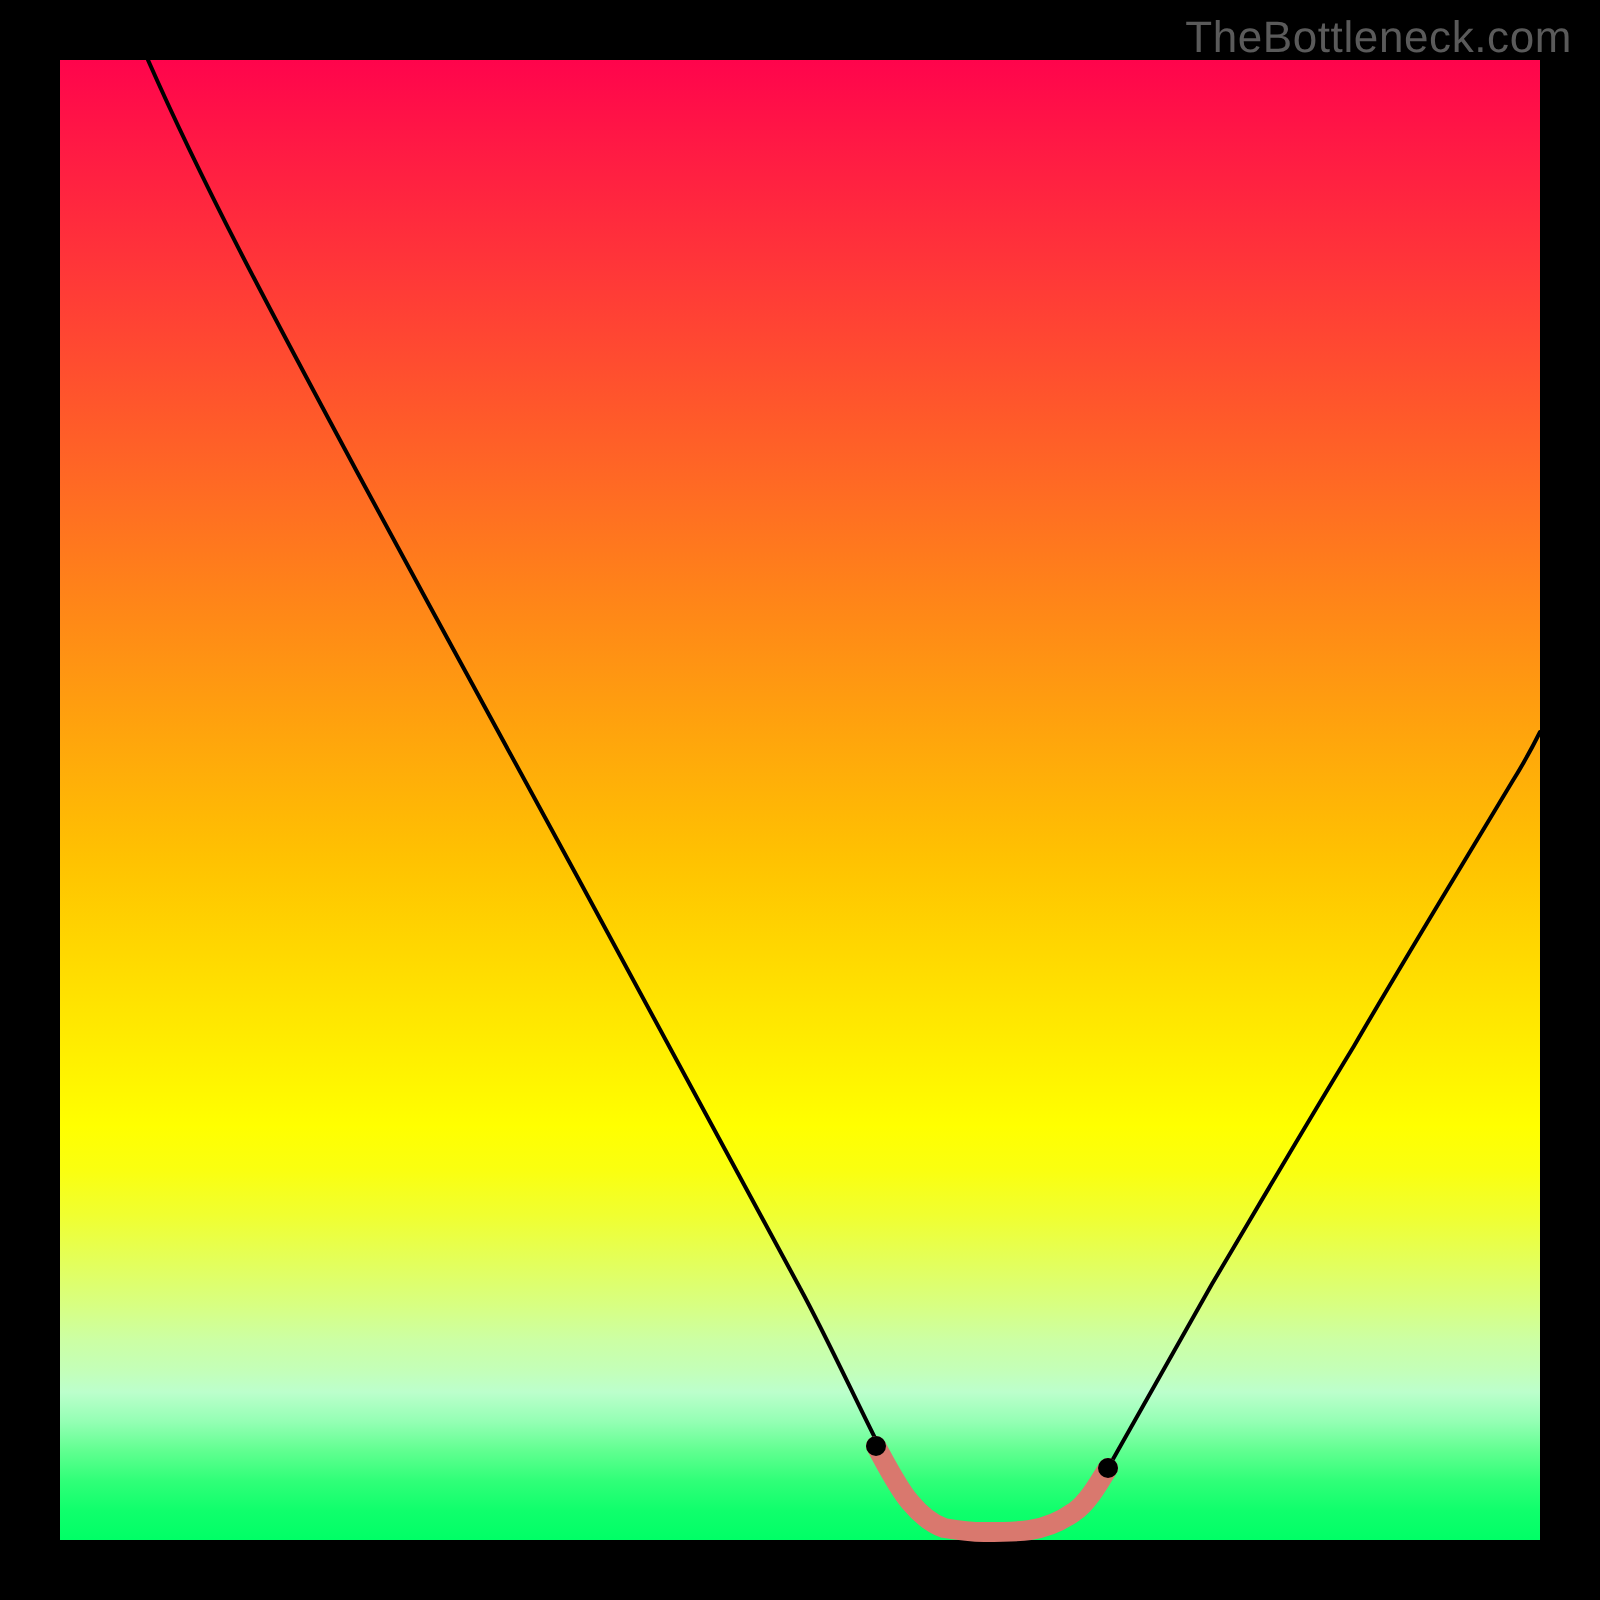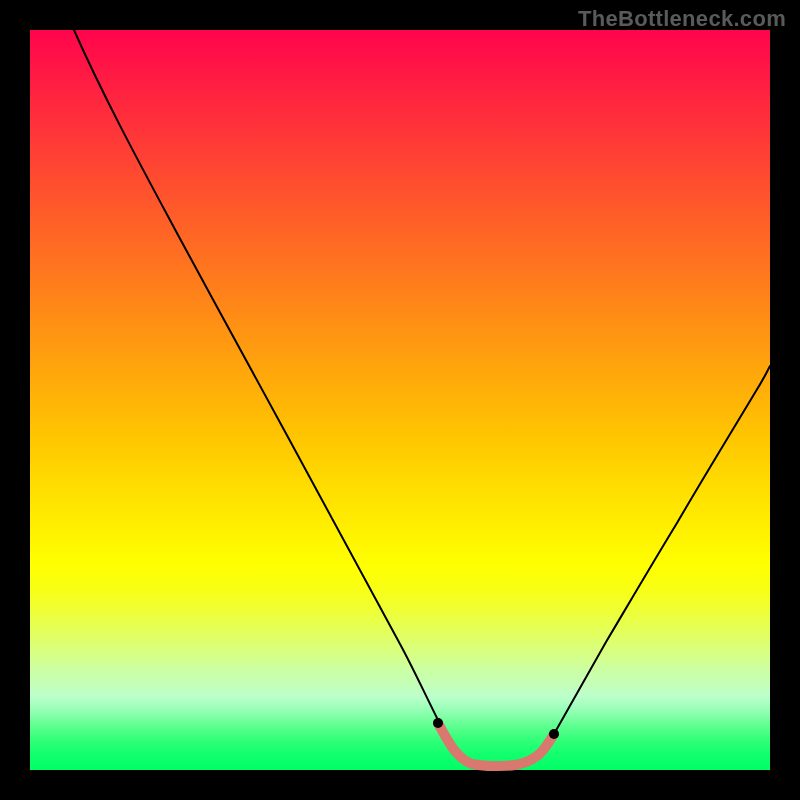--- a/index.html
+++ b/index.html
@@ -8,21 +8,20 @@
     width: 800px;
     height: 800px;
     background: #000000;
     overflow: hidden;
   }
   .container {
     position: relative;
     width: 800px;
     height: 800px;
     background: #000000;
-    font-weight: bold;
   }
   .plot-area {
     position: absolute;
     left: 30px;
     top: 30px;
     width: 740px;
     height: 740px;
     background: linear-gradient(to bottom,
       #ff044c 0%,
       #ff1a44 6%,

